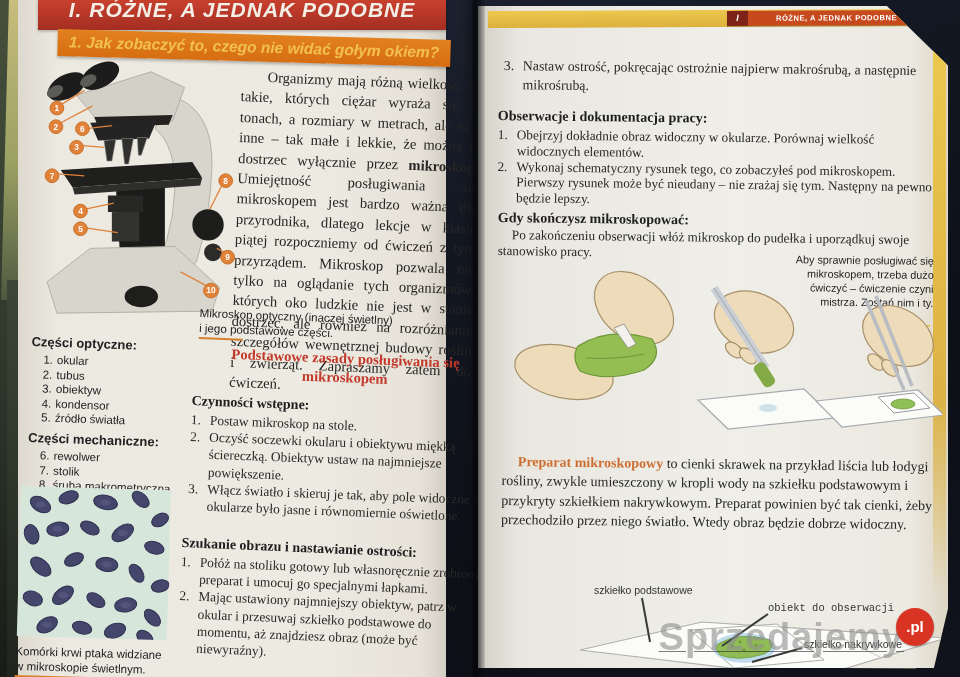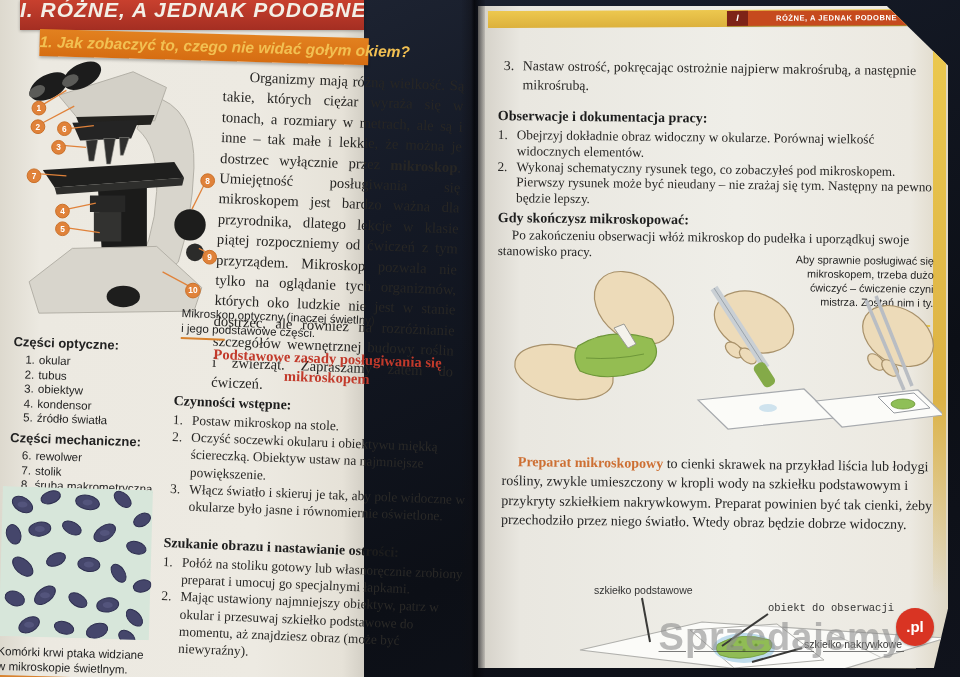--- a/index.html
+++ b/index.html
@@ -10,21 +10,21 @@
 
   
   .deco{position:absolute;}
   .deco-edge-a{left:0;top:0;width:9px;height:677px;background:linear-gradient(#46503c,#2c3429 60%,#171c16);}
   .deco-edge-b{left:5px;top:0;width:17px;height:300px;background:linear-gradient(#c7bd7c,#9aa063 55%,#4e5840);transform:skewX(-1.5deg);}
   .deco-edge-c{left:7px;top:280px;width:13px;height:397px;background:linear-gradient(#3c4637,#20261d);}
   .book-bottom{left:486px;top:658px;width:430px;height:9px;background:linear-gradient(#e8e3d2,#b4ac97);transform:rotate(.4deg);z-index:0;}
 
   
   .page{position:absolute;z-index:1;}
-  .page-left{left:0;top:0;width:364px;height:677px;
+  .page-left{left:18px;top:0;width:428px;height:677px;
     background:linear-gradient(90deg,#ddd9ce 0,#ece9e1 40px,#edeae2 70%,#e6e2d8 94%,#d3cfc5);}
   .page-right{left:478px;top:6px;width:470px;height:662px;
     background:linear-gradient(90deg,#d3cfc6 0,#e9e7e0 42px,#efeee8 55%,#ece9e1 92%,#ddd6c4);
     clip-path:polygon(0 0,87% 0,100% 9%,100% 91%,97% 100%,0 100%);}
   .spine{position:absolute;left:461px;top:0;width:24px;height:677px;z-index:4;pointer-events:none;
     background:linear-gradient(90deg,rgba(15,15,20,0) 0%,rgba(15,15,20,.45) 42%,rgba(5,6,10,.85) 55%,rgba(15,15,20,.12) 100%);}
 
   
   .chapter-band{position:absolute;left:20px;top:0;right:0;height:30px;overflow:hidden;
     background:linear-gradient(#c8402e,#a42e22);box-shadow:0 1px 3px rgba(0,0,0,.3);}

